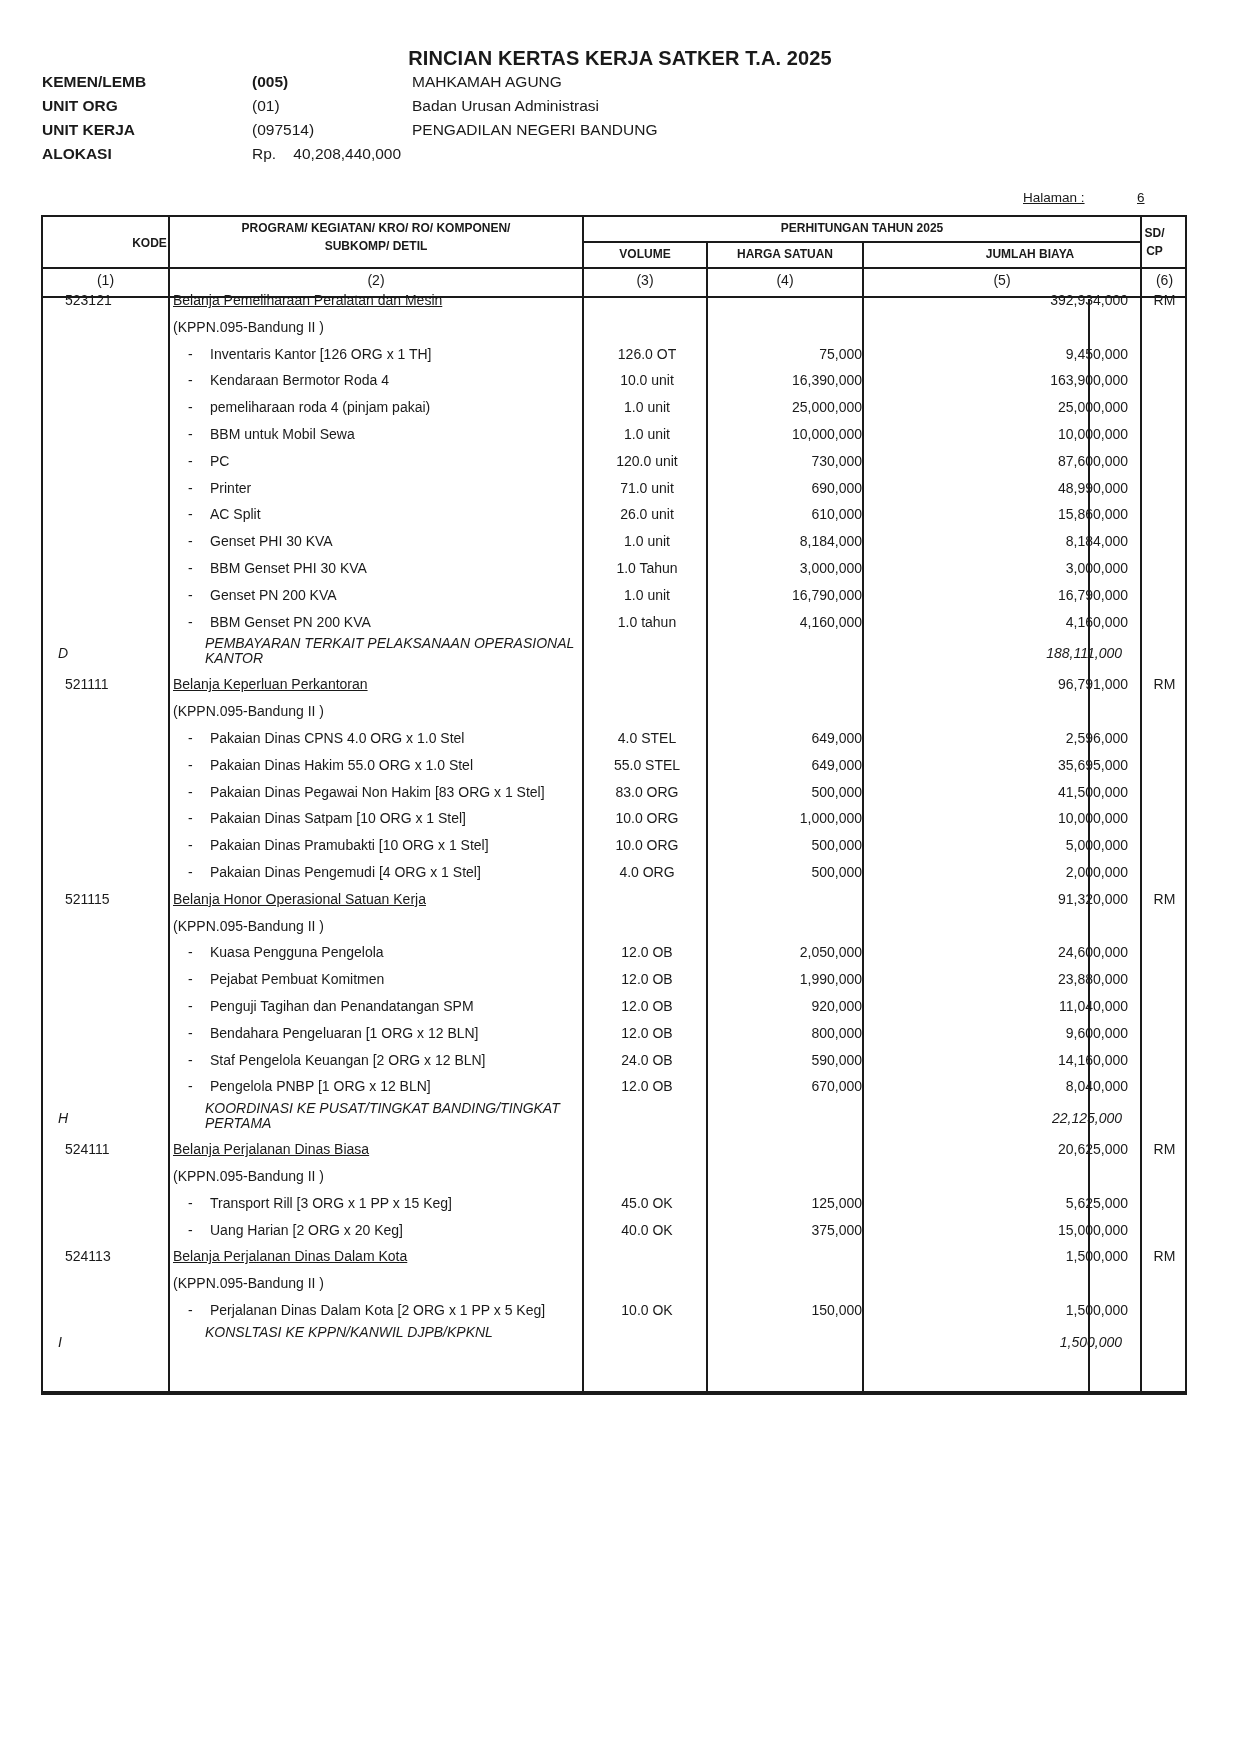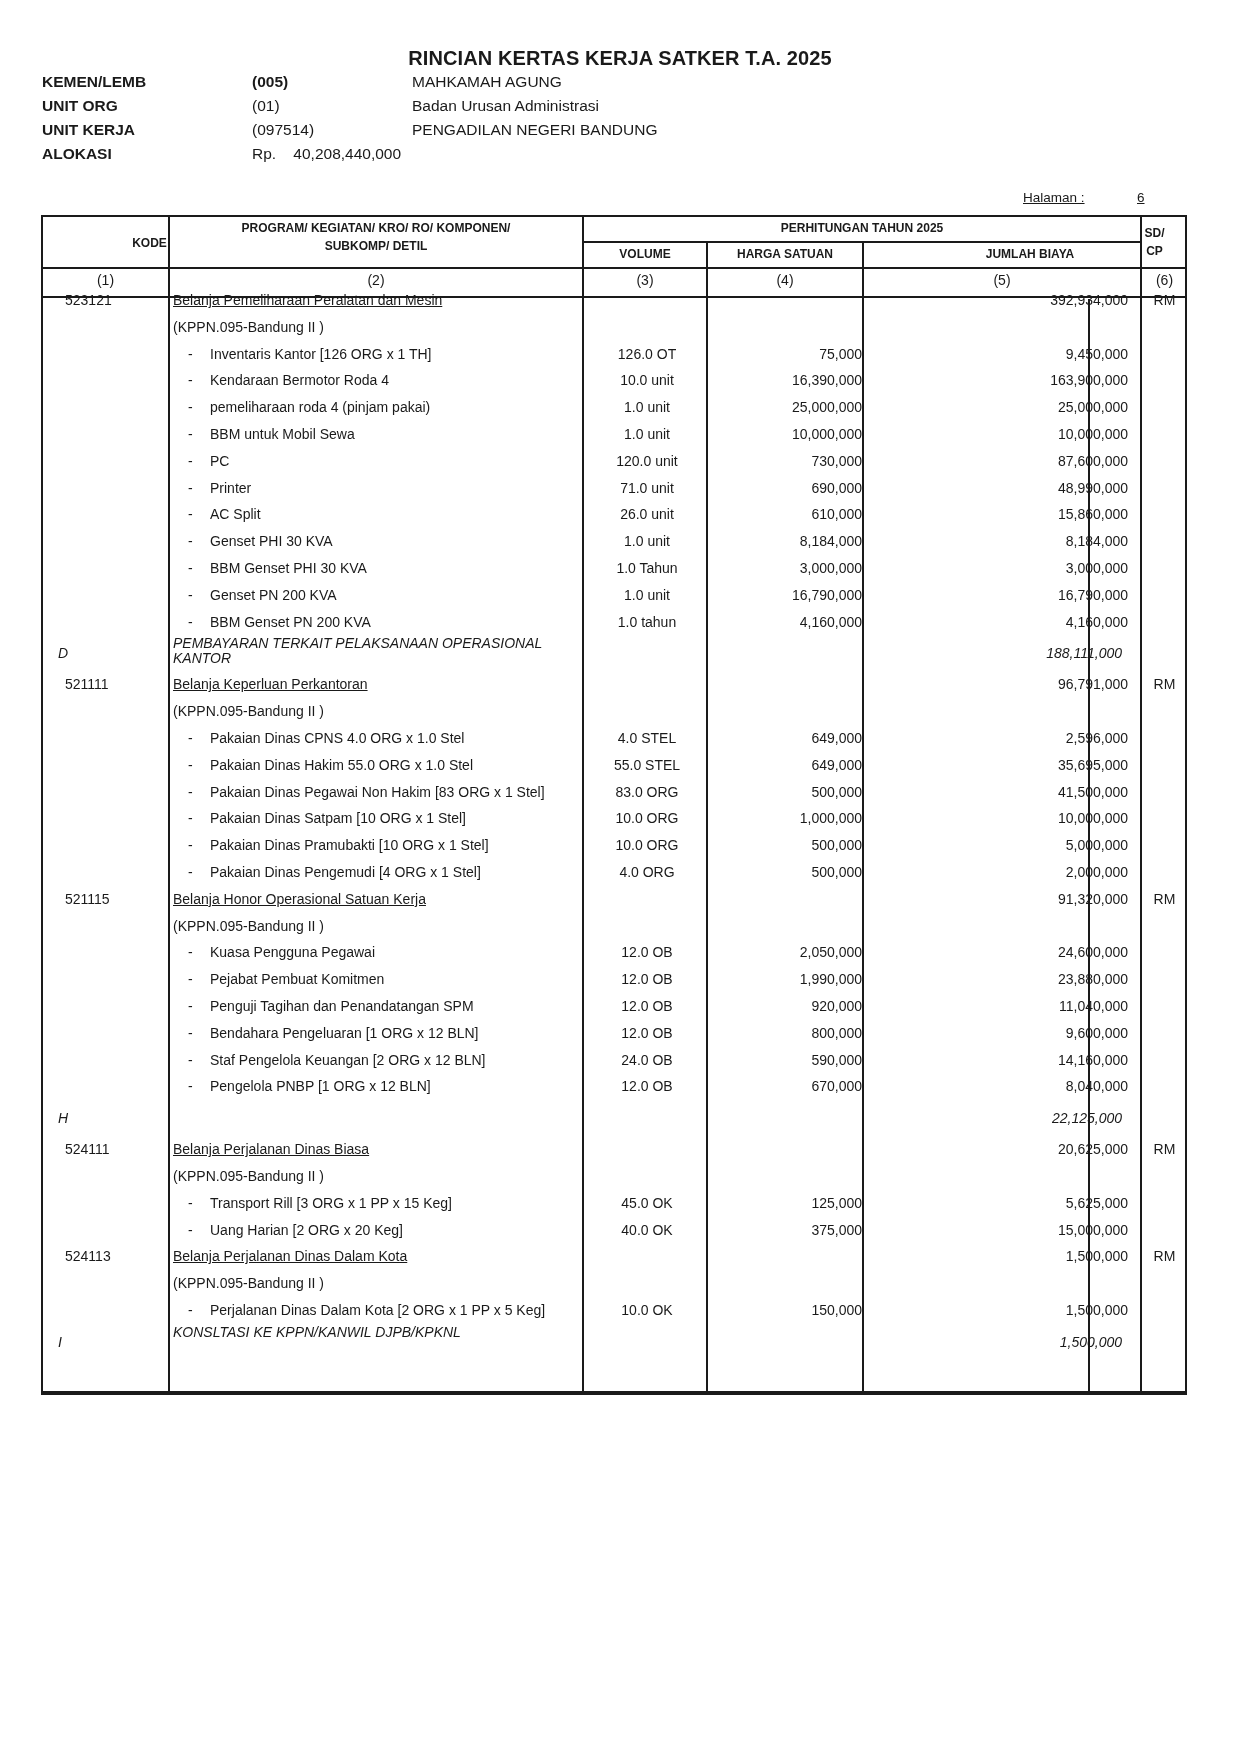--- a/index.html
+++ b/index.html
@@ -18,21 +18,21 @@
   .hcell { position:absolute; font-weight:bold; font-size:12px; text-align:center; line-height:18px; }
   .ncell { position:absolute; font-size:14px; text-align:center; top:55px; }
   .body { position:absolute; left:0; top:70px; width:1142px; }
   .row { position:relative; height:26.8px; font-size:14px; line-height:18px; }
   .row.tall { height:36px; }
   .c { position:absolute; top:4px; white-space:nowrap; }
   .c-kode { left:22px; }
   .c-kode.ital { left:15px; font-style:italic; }
   .c-prog { left:130px; }
   .c-prog.link { text-decoration:underline; }
-  .c-prog.ital { font-style:italic; font-size:14px; line-height:15px; top:1px; white-space:normal; width:400px; }
+  .c-prog.ital { font-style:italic; font-size:14px; line-height:15px; top:1px; white-space:normal; width:400px;margin-left:32px; }
   .c-dash { left:145px; }
   .c-item { left:167px; }
   .c-vol { left:542px; width:124px; text-align:center; }
   .c-harga { left:666px; width:153px; text-align:right; }
   .c-jumlah { left:822px; width:263px; text-align:right; }
   .c-jumlah.ital { font-style:italic; width:257px; }
   .c-sd { left:1099px; width:45px; text-align:center; }
 </style>
 </head>
 <body>
@@ -246,21 +246,21 @@
         <span class="c c-kode">521115</span>
         <span class="c c-prog link">Belanja Honor Operasional Satuan Kerja</span>
         <span class="c c-jumlah">91,320,000</span>
         <span class="c c-sd">RM</span>
       </div>
       <div class="row">
         <span class="c c-prog">(KPPN.095-Bandung II )</span>
       </div>
       <div class="row">
         <span class="c c-dash">-</span>
-        <span class="c c-item">Kuasa Pengguna Pegawai</span>
+        <span class="c c-item">Kuasa Pengguna Pengelola</span>
         <span class="c c-vol">12.0 OB</span>
         <span class="c c-harga">2,050,000</span>
         <span class="c c-jumlah">24,600,000</span>
       </div>
       <div class="row">
         <span class="c c-dash">-</span>
         <span class="c c-item">Pejabat Pembuat Komitmen</span>
         <span class="c c-vol">12.0 OB</span>
         <span class="c c-harga">1,990,000</span>
         <span class="c c-jumlah">23,880,000</span>
@@ -288,20 +288,21 @@
       </div>
       <div class="row">
         <span class="c c-dash">-</span>
         <span class="c c-item">Pengelola PNBP [1 ORG x 12 BLN]</span>
         <span class="c c-vol">12.0 OB</span>
         <span class="c c-harga">670,000</span>
         <span class="c c-jumlah">8,040,000</span>
       </div>
       <div class="row tall">
         <span class="c c-kode ital" style="top:9px;">H</span>
+        <span class="c c-prog ital">KOORDINASI KE PUSAT/TINGKAT BANDING/TINGKAT PERTAMA</span>
         <span class="c c-jumlah ital" style="top:9px;">22,125,000</span>
       </div>
       <div class="row">
         <span class="c c-kode">524111</span>
         <span class="c c-prog link">Belanja Perjalanan Dinas Biasa</span>
         <span class="c c-jumlah">20,625,000</span>
         <span class="c c-sd">RM</span>
       </div>
       <div class="row">
         <span class="c c-prog">(KPPN.095-Bandung II )</span>

